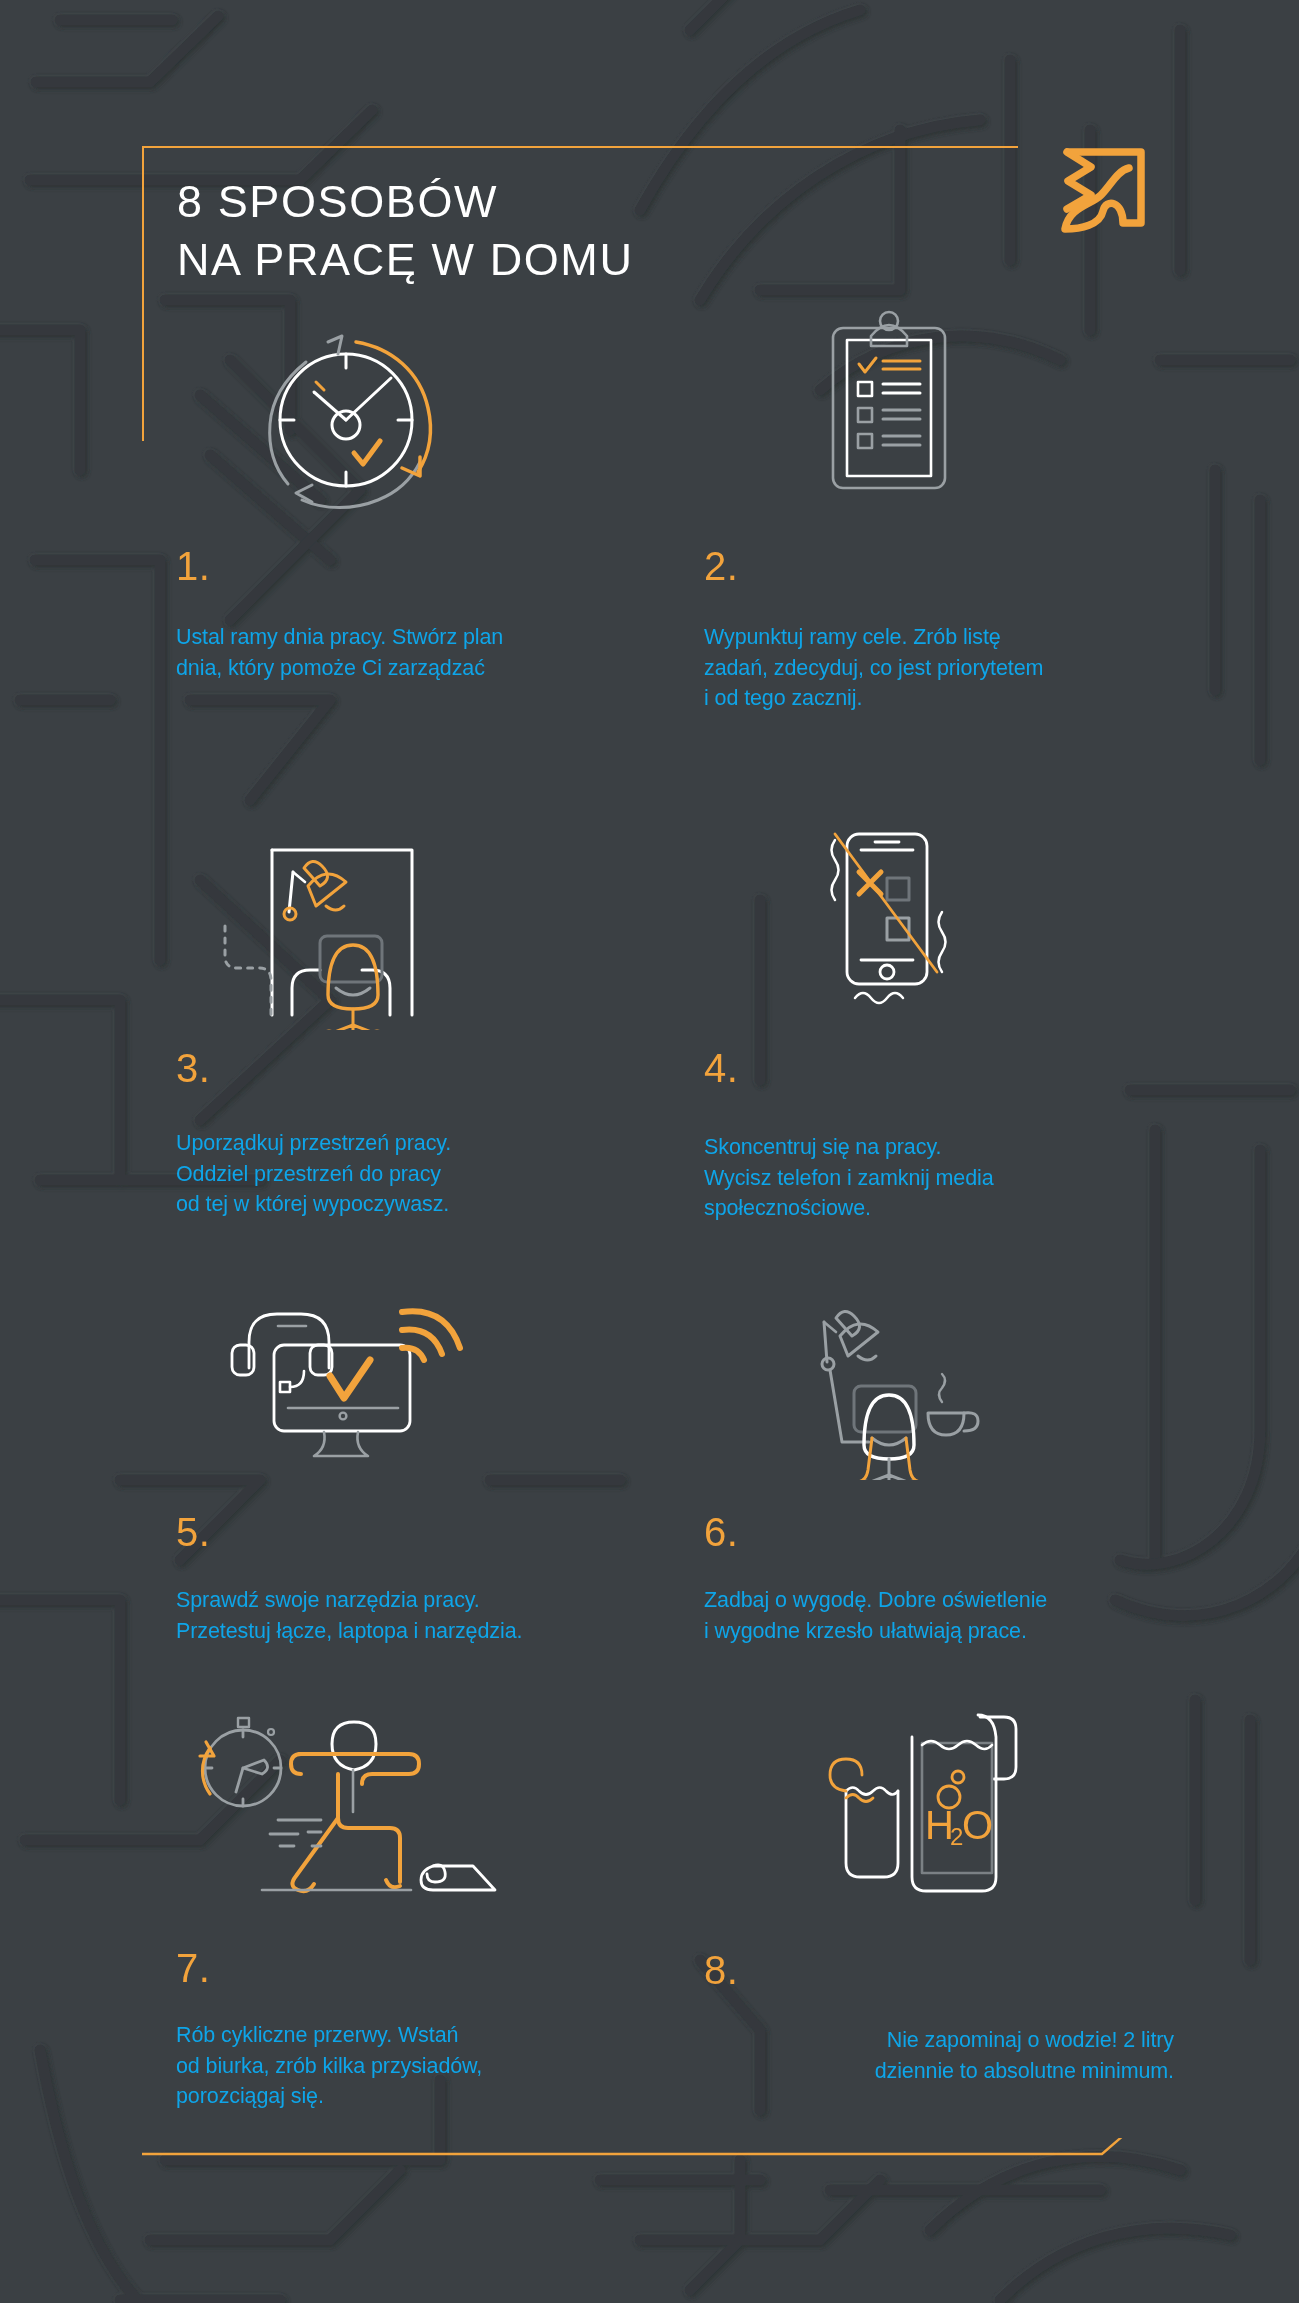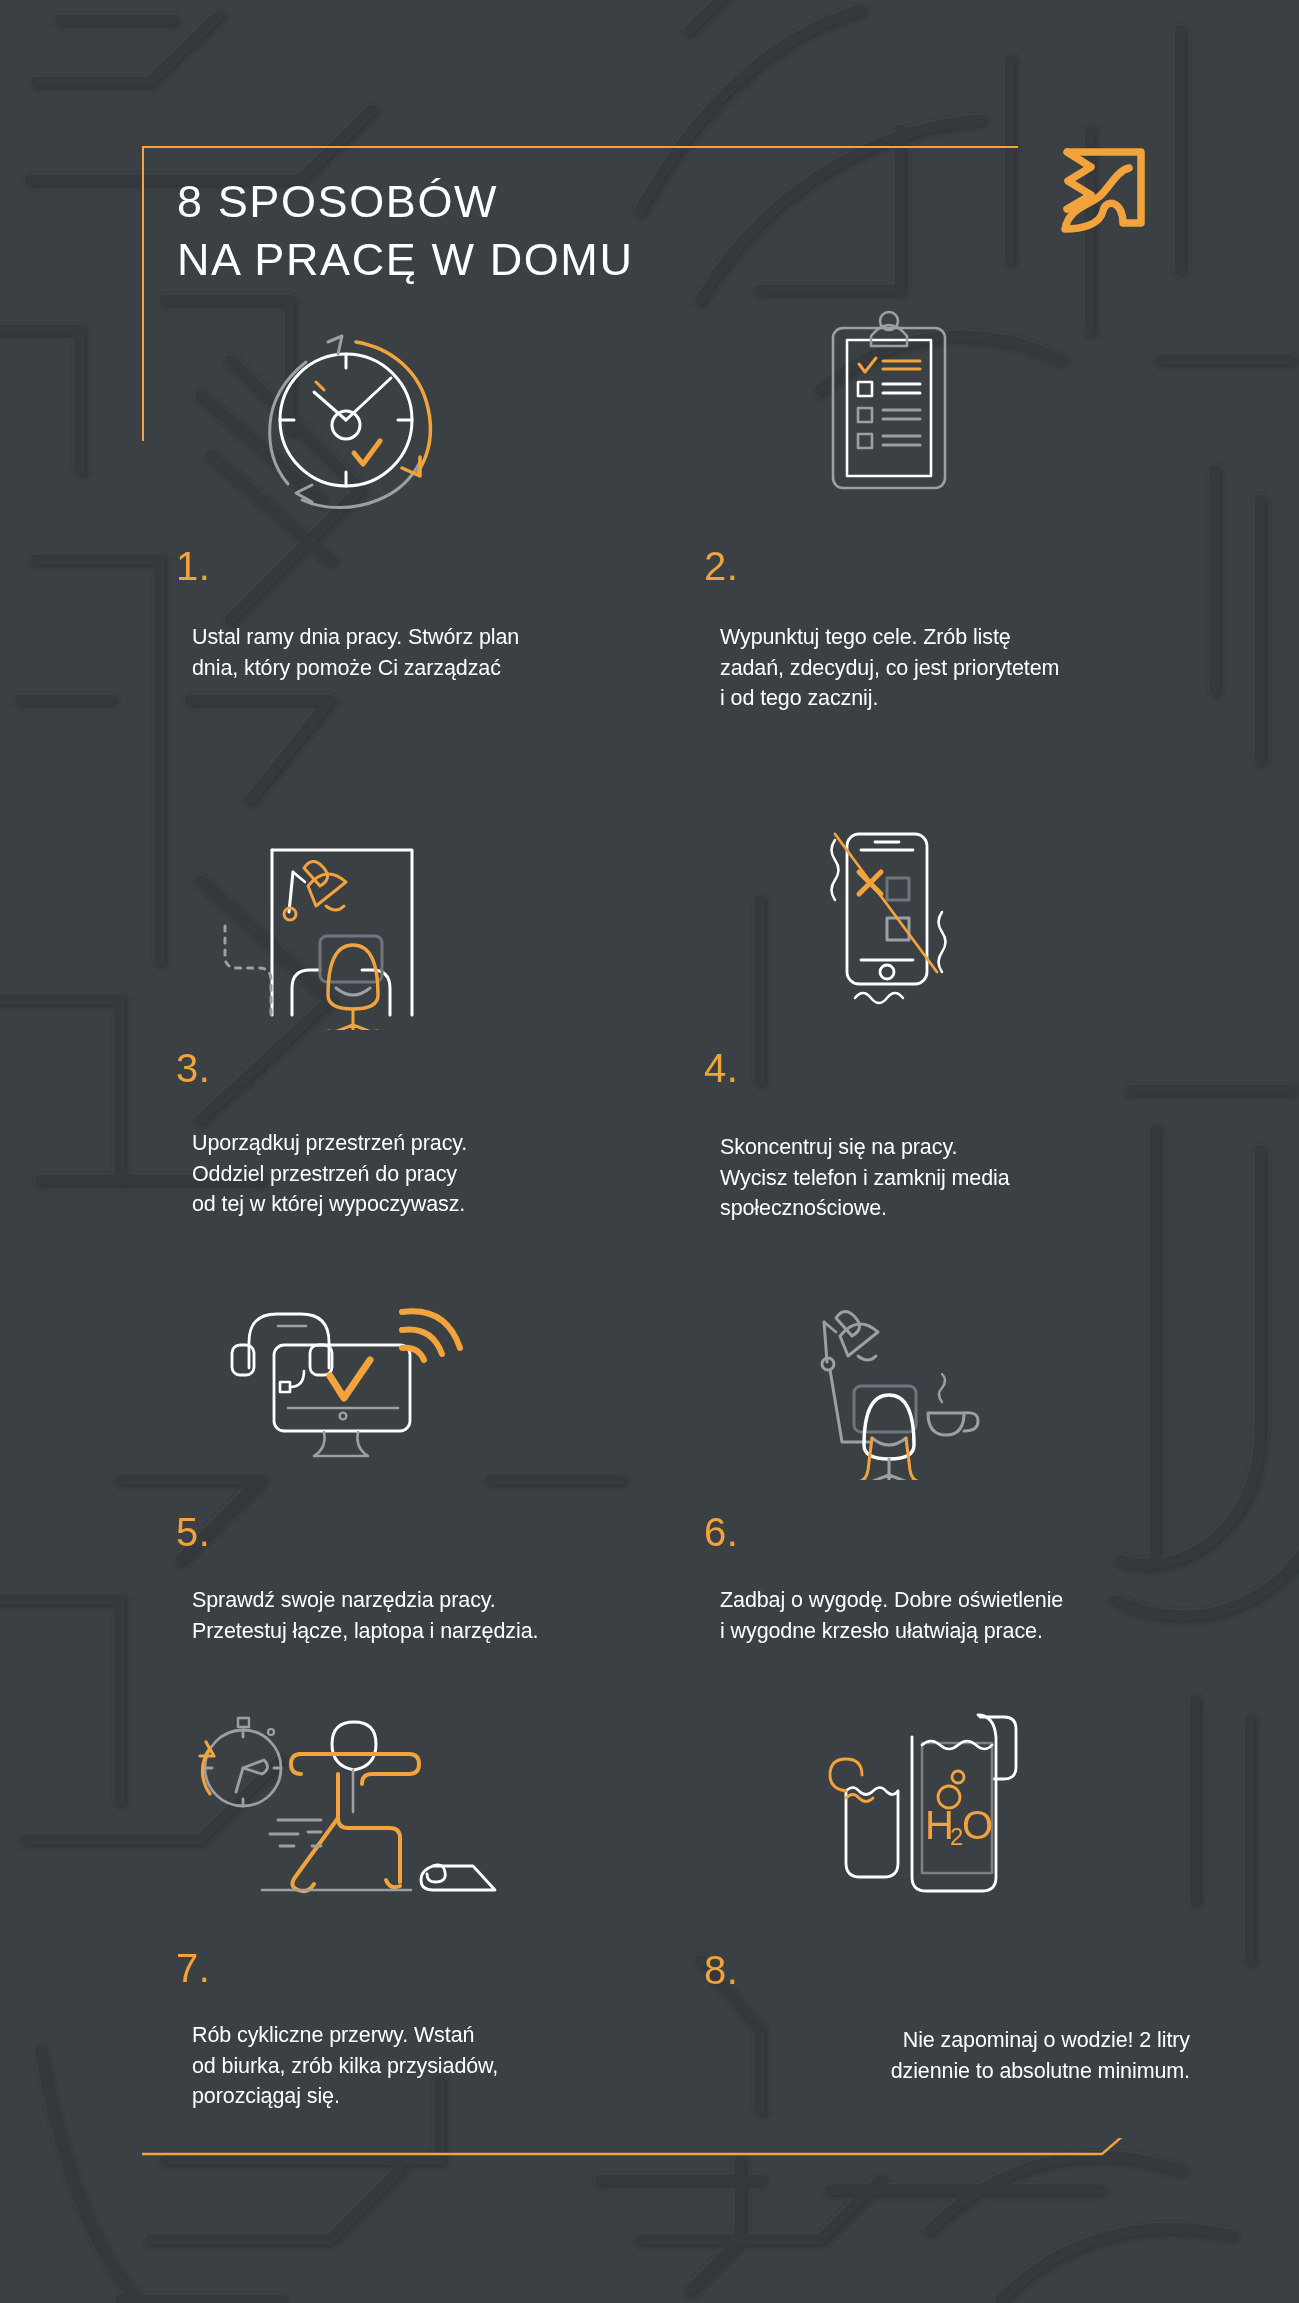--- a/index.html
+++ b/index.html
@@ -84,27 +84,26 @@
   .tip-num {
     position: absolute;
     color: #F2A33C;
     font-size: 40px;
     font-weight: 300;
     line-height: 1;
     letter-spacing: 0.5px;
   }
   .tip-text {
     position: absolute;
-    color: #ffffff;
+    color: #0ea5e9;
     font-size: 21.5px;
     line-height: 1.42;
     font-weight: 300;
     letter-spacing: -0.1px;
     width: 470px;
-    margin-left: 16px;
   }
   .tip-text .line { display: block; white-space: nowrap; }
 
   
   .col-a { left: 176px; }
   .col-b { left: 704px; }
 
   
   .bottom-rule {
     position: absolute;
@@ -239,21 +238,21 @@
         <rect x="49" y="72" width="14" height="14" stroke="#ffffff" stroke-width="2.6"></rect>
         <path d="M74,74 L111,74 M74,83 L111,83" stroke="#ffffff" stroke-width="3"></path>
         <rect x="49" y="98" width="14" height="14" stroke="#9aa0a4" stroke-width="2.6"></rect>
         <path d="M74,100 L111,100 M74,109 L111,109" stroke="#9aa0a4" stroke-width="3"></path>
         <rect x="49" y="124" width="14" height="14" stroke="#9aa0a4" stroke-width="2.6"></rect>
         <path d="M74,126 L111,126 M74,135 L111,135" stroke="#9aa0a4" stroke-width="3"></path>
       </g>
     </svg>
     <div class="tip-num" style="left:0; top:76px;">2.</div>
     <div class="tip-text" style="left:0; top:152px;">
-      <span class="line">Wypunktuj tego cele.  Zrób listę</span>
+      <span class="line">Wypunktuj ramy cele.  Zrób listę</span>
       <span class="line">zadań, zdecyduj, co jest priorytetem</span>
       <span class="line">i od tego zacznij.</span>
     </div>
   </div>
 
   <div class="tip col-a" style="top:1000px;">
     <svg class="tip-icon" style="left:0px; top:-180px; width:310px; height:210px;" viewBox="0 0 310 210" xmlns="http://www.w3.org/2000/svg">
       <g fill="none" stroke-linecap="round" stroke-linejoin="round">
         <path d="M96,30 L236,30 L236,195" stroke="#ffffff" stroke-width="3"></path>
         <path d="M96,30 L96,195" stroke="#ffffff" stroke-width="3"></path>

